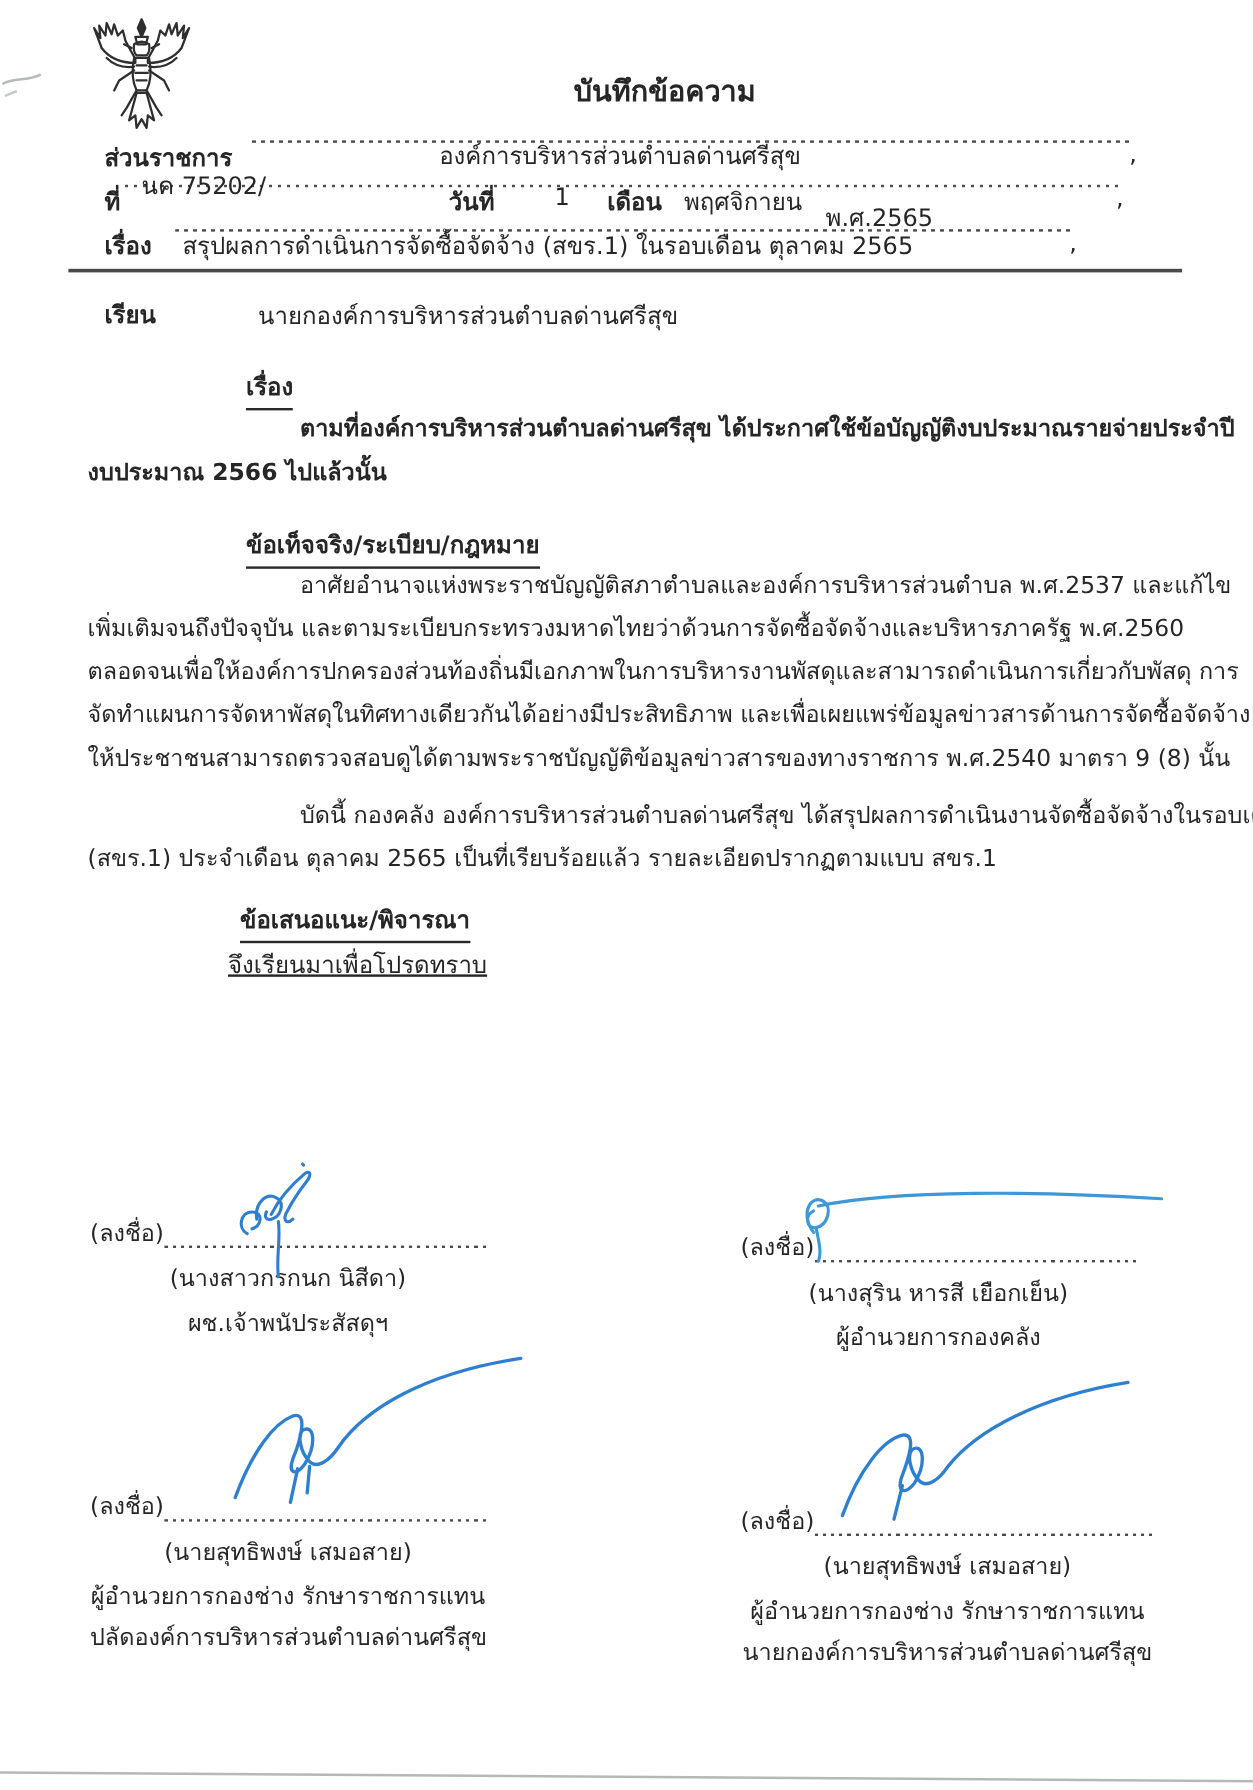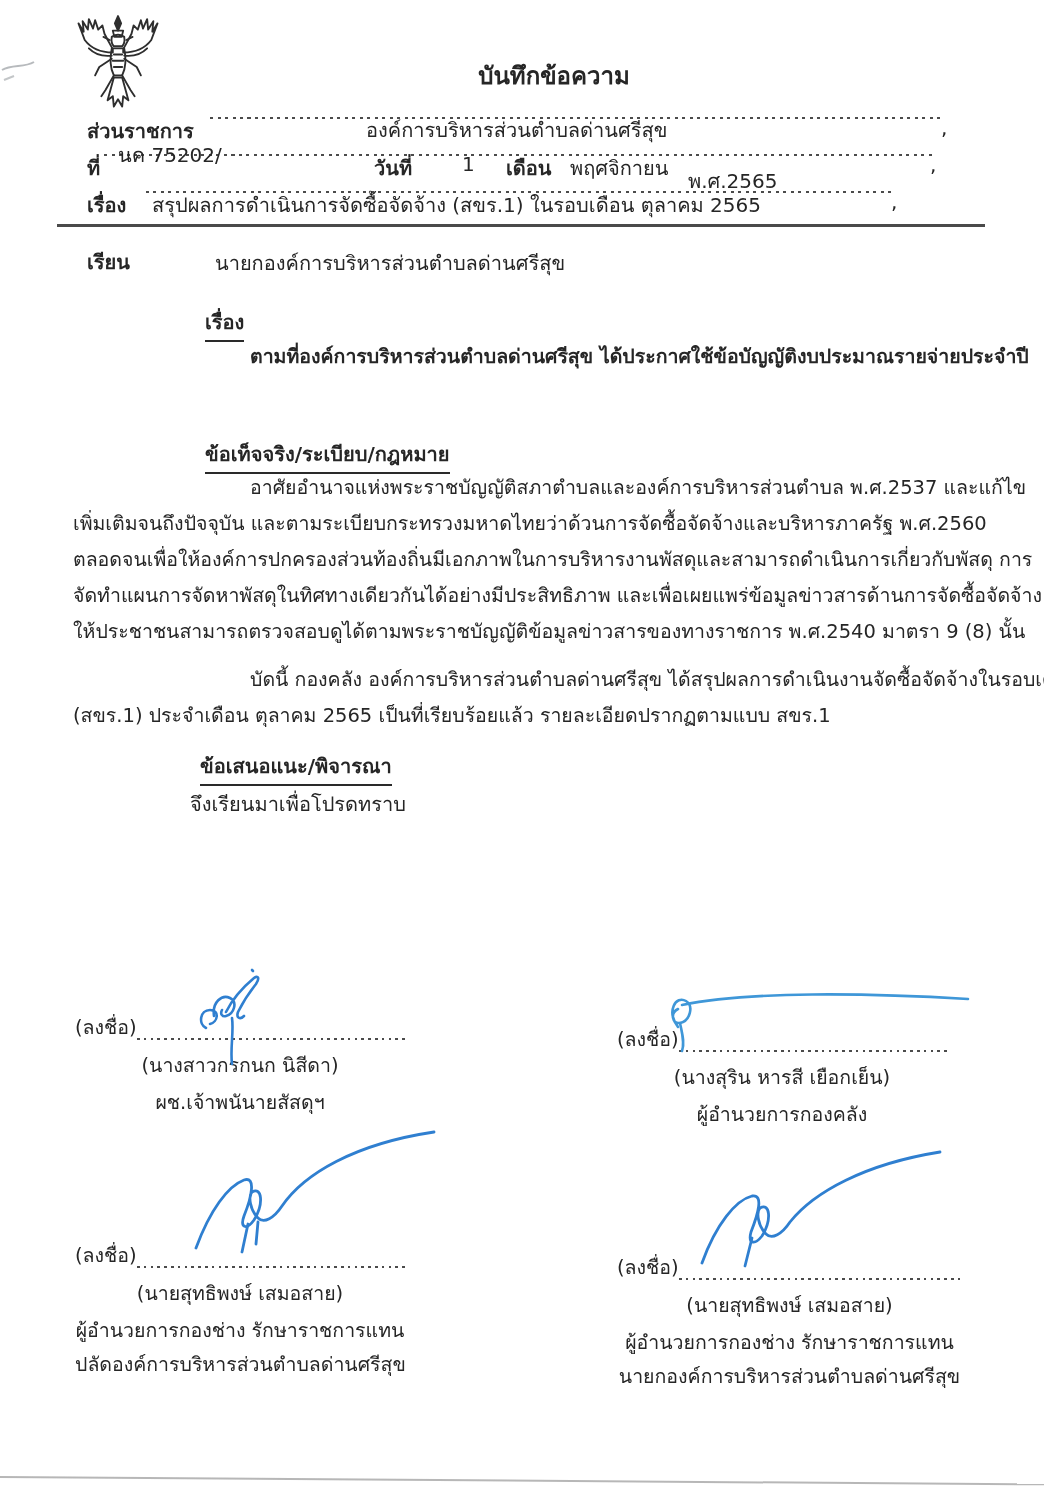--- a/index.html
+++ b/index.html
@@ -97,20 +97,21 @@
   <div class="rule" style="left:57px;top:224px;width:928px;height:2.5px;"></div>
 
   <span class="abs f-label" style="left:87px;top:246px;">เรียน</span>
   <span class="abs f-body" style="left:215px;top:247px;">นายกองค์การบริหารส่วนตำบลด่านศรีสุข</span>
 
   <span class="abs" style="left:205px;top:306px;">
     <span class="heading">เรื่อง</span>
   </span>
   <div class="para" style="left:73px;top:338px;width:915px;line-height:37px;font-weight:bold;">
     <div class="line" style="text-indent:177px;">ตามที่องค์การบริหารส่วนตำบลด่านศรีสุข ได้ประกาศใช้ข้อบัญญัติงบประมาณรายจ่ายประจำปี</div>
+    <div class="line">งบประมาณ 2566 ไปแล้วนั้น</div>
   </div>
 
   <span class="abs" style="left:205px;top:438px;">
     <span class="heading">ข้อเท็จจริง/ระเบียบ/กฎหมาย</span>
   </span>
   <div class="para" style="left:73px;top:470px;width:915px;line-height:36px;">
     <div class="line" style="text-indent:177px;">อาศัยอำนาจแห่งพระราชบัญญัติสภาตำบลและองค์การบริหารส่วนตำบล พ.ศ.2537 และแก้ไข</div>
     <div class="line">เพิ่มเติมจนถึงปัจจุบัน และตามระเบียบกระทรวงมหาดไทยว่าด้วนการจัดซื้อจัดจ้างและบริหารภาครัฐ พ.ศ.2560</div>
     <div class="line">ตลอดจนเพื่อให้องค์การปกครองส่วนท้องถิ่นมีเอกภาพในการบริหารงานพัสดุและสามารถดำเนินการเกี่ยวกับพัสดุ การ</div>
     <div class="line">จัดทำแผนการจัดหาพัสดุในทิศทางเดียวกันได้อย่างมีประสิทธิภาพ และเพื่อเผยแพร่ข้อมูลข่าวสารด้านการจัดซื้อจัดจ้าง</div>
@@ -118,29 +119,29 @@
   </div>
 
   <div class="para" style="left:73px;top:662px;width:915px;line-height:36px;">
     <div class="line" style="text-indent:177px;">บัดนี้ กองคลัง องค์การบริหารส่วนตำบลด่านศรีสุข ได้สรุปผลการดำเนินงานจัดซื้อจัดจ้างในรอบเดือน</div>
     <div class="line">(สขร.1) ประจำเดือน ตุลาคม 2565 เป็นที่เรียบร้อยแล้ว รายละเอียดปรากฏตามแบบ สขร.1</div>
   </div>
 
   <span class="abs" style="left:200px;top:750px;">
     <span class="heading">ข้อเสนอแนะ/พิจารณา</span>
   </span>
-  <div class="abs f-body" style="left:190px;top:788px;">จึงเรียนมาเพื่อโปรดทราบ</div>
+  <div class="abs f-body" style="left:190px;top:788px;text-decoration:underline;">จึงเรียนมาเพื่อโปรดทราบ</div>
 
   <div class="sig-block" style="left:75px;top:1012px;width:330px;">
     <div class="sig-row">
       <span class="sig-label">(ลงชื่อ)</span>
       <span class="sig-dots"></span>
     </div>
     <div class="sig-name">(นางสาวกรกนก นิสีดา)</div>
-    <div class="sig-title">ผช.เจ้าพนันายสัสดุฯ</div>
+    <div class="sig-title">ผช.เจ้าพนัประสัสดุฯ</div>
   </div>
   <svg class="abs" style="left:192px;top:966px;" width="100" height="102" viewBox="0 0 100 102">
     <g fill="none" stroke="#2f7fd0" stroke-width="2.6" stroke-linecap="round" stroke-linejoin="round">
       <path d="M14 62 C6 58 8 44 18 44 C28 44 26 56 18 58 M22 50 C20 36 30 28 38 32 C46 36 42 48 34 50 C30 51 28 48 30 44 M34 46 C40 34 50 22 62 12 C66 9 68 12 64 18 C56 28 50 38 46 46 C44 52 48 54 52 50"></path>
       <path d="M40 52 C42 66 38 82 40 98"></path>
       <path d="M60 4 l1 1"></path>
     </g>
   </svg>
 
   <div class="sig-block" style="left:617px;top:1024px;width:330px;">

